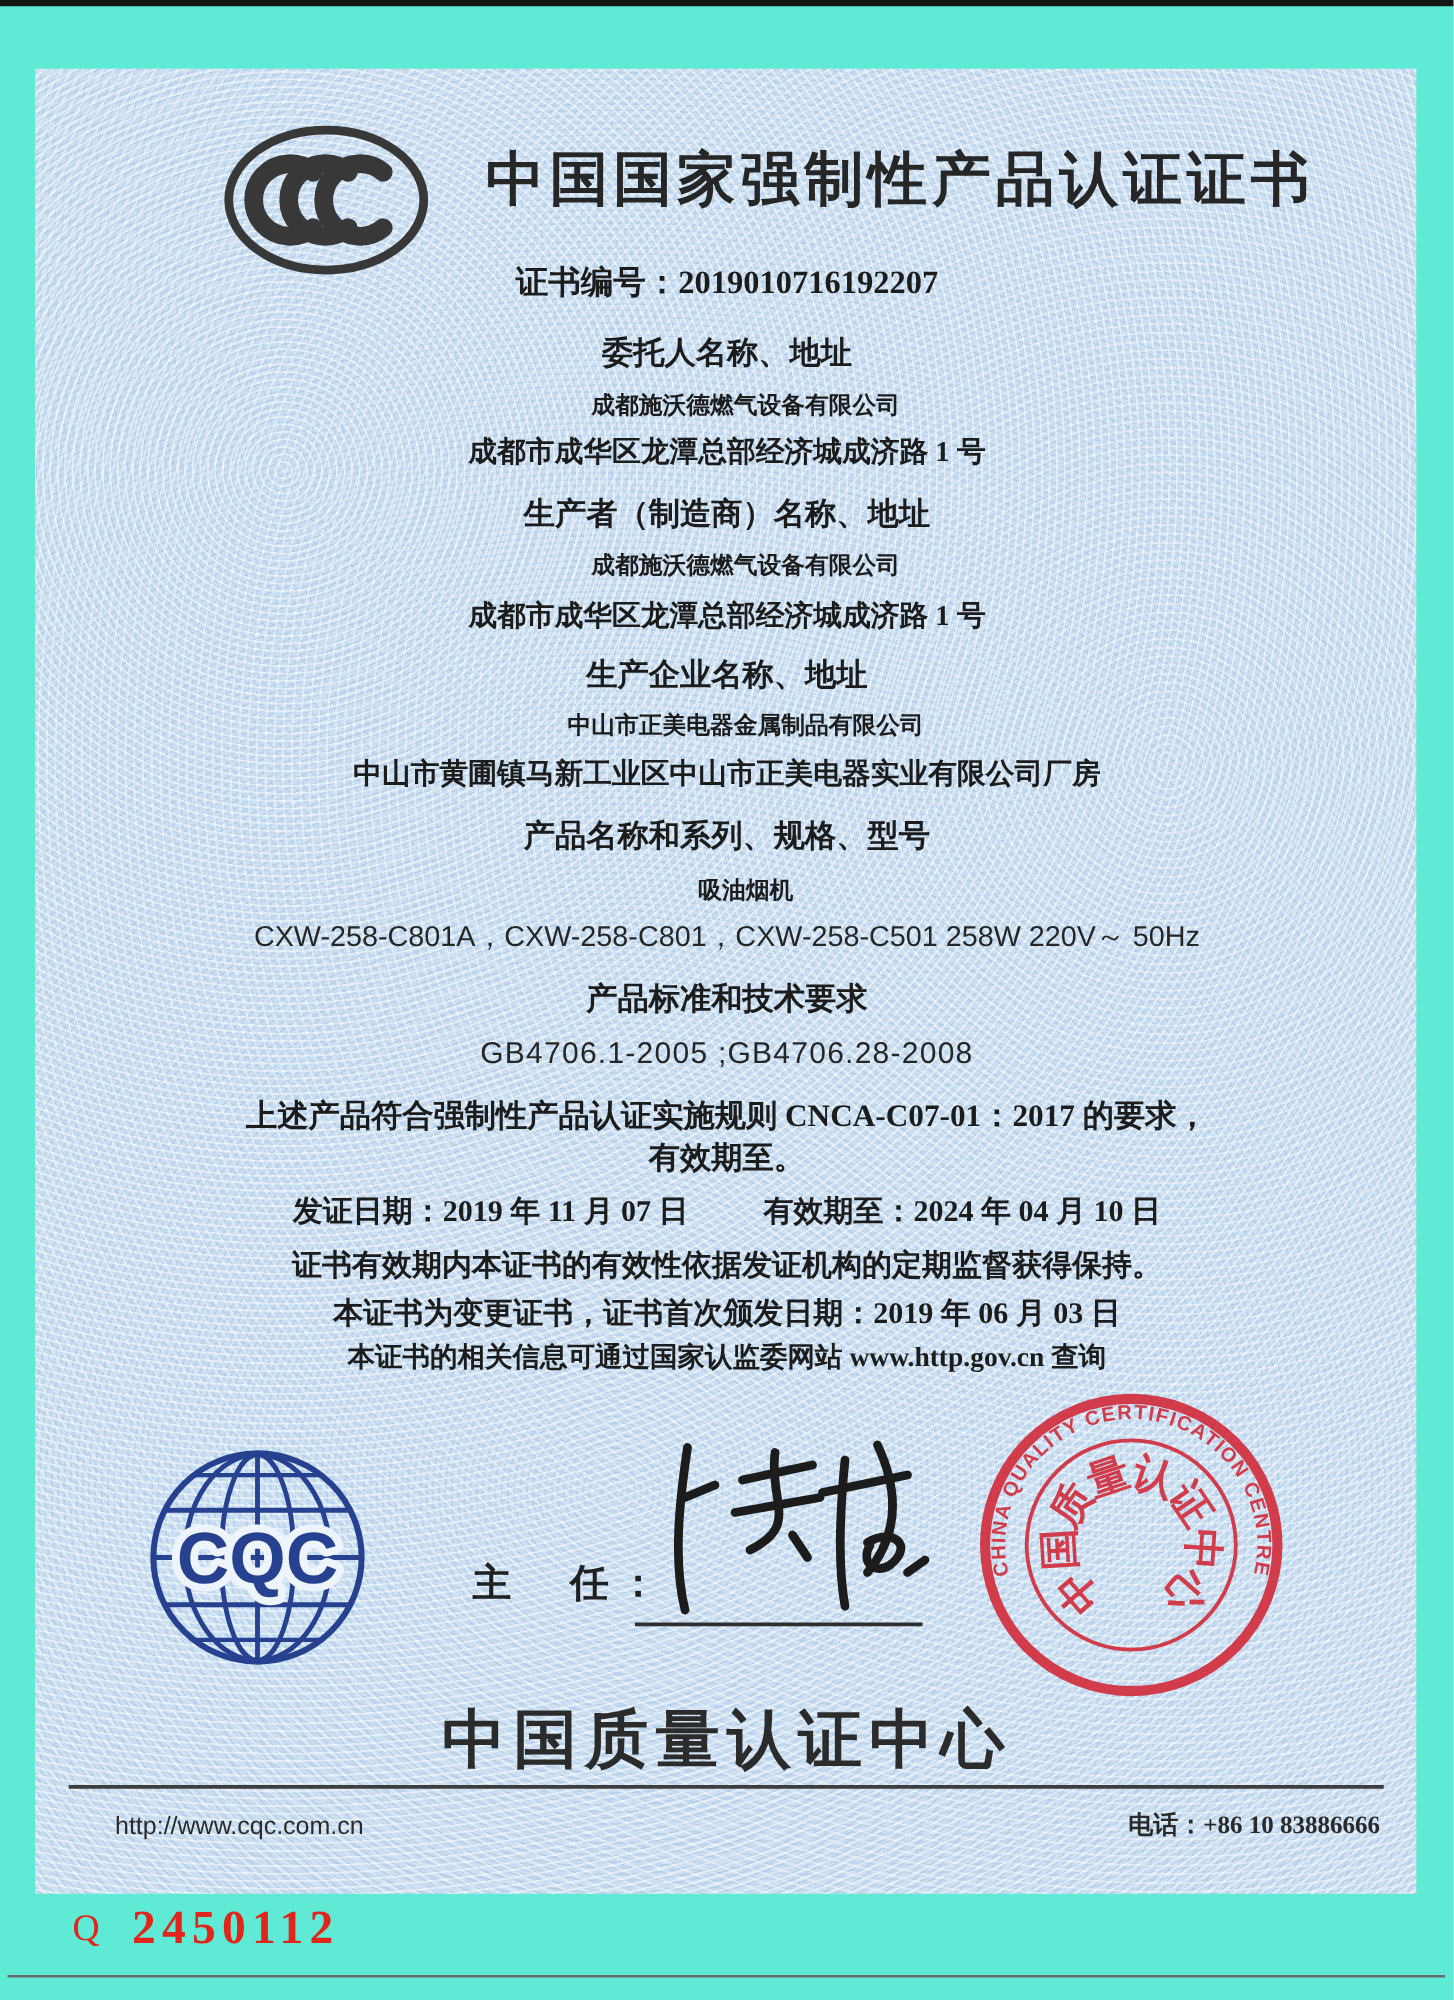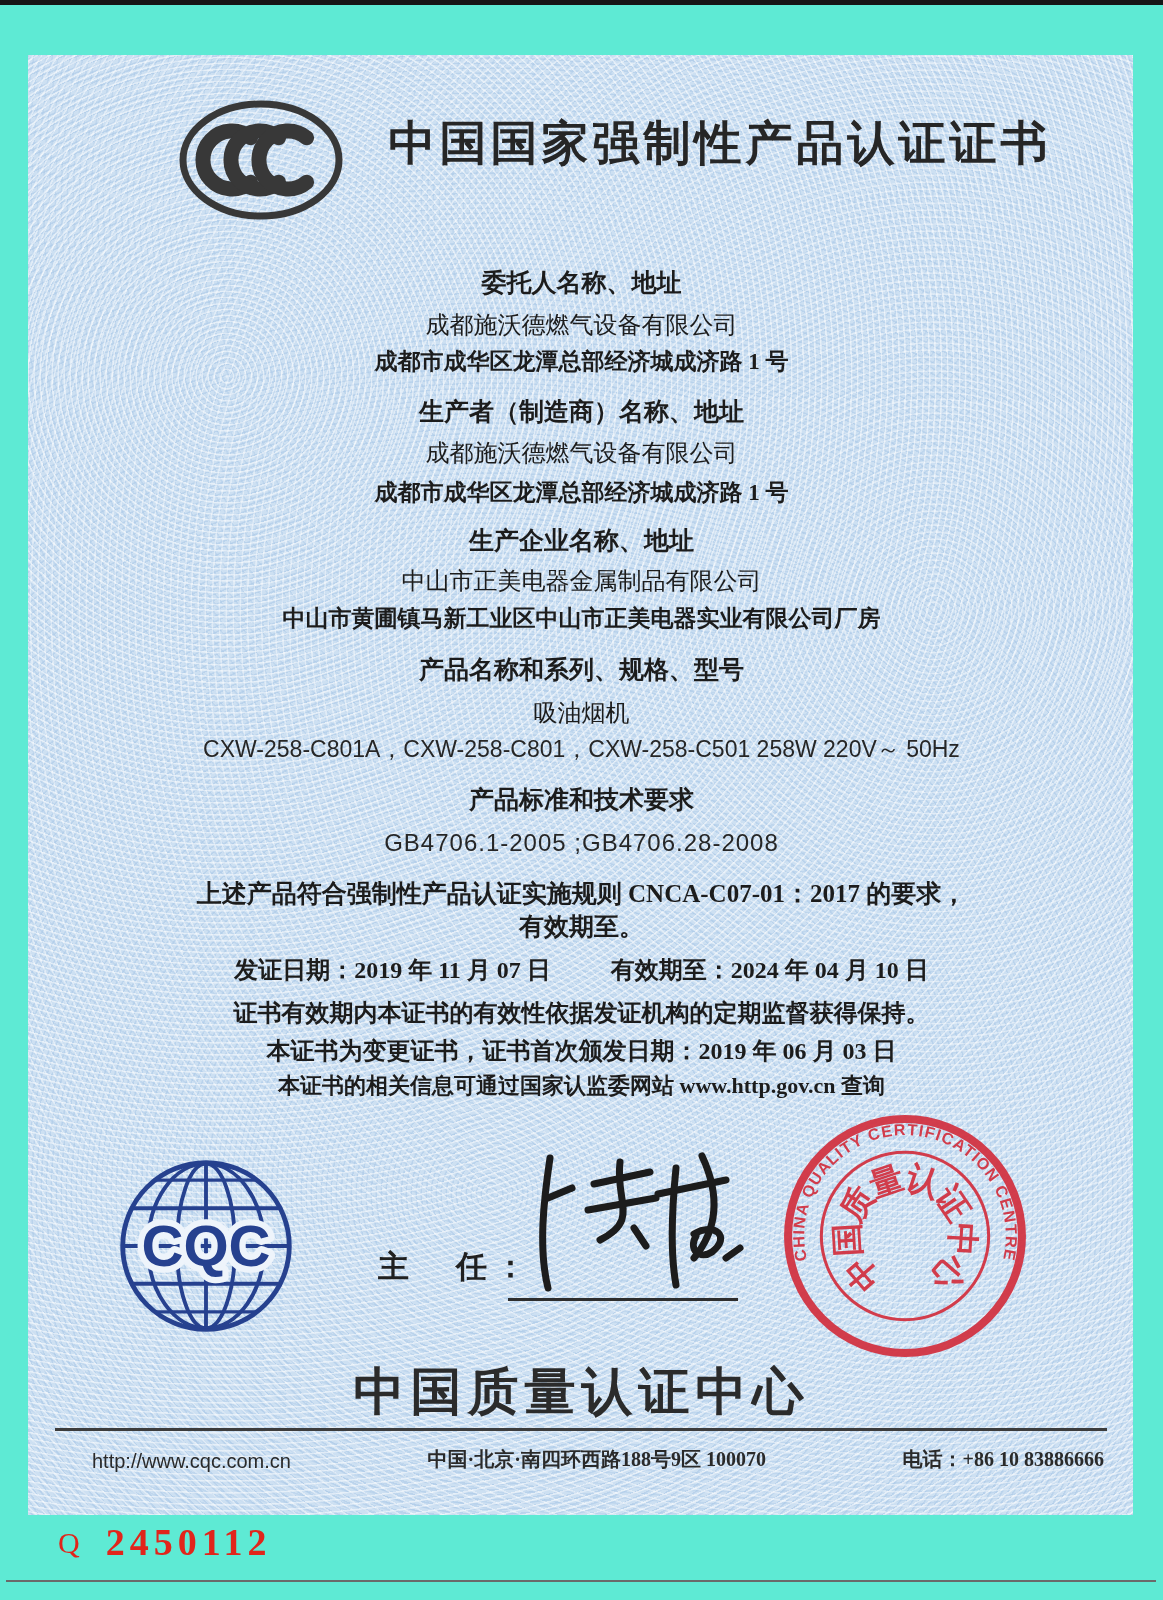--- a/index.html
+++ b/index.html
@@ -21,21 +21,21 @@
       repeating-radial-gradient(circle at 82% 38%, rgba(255,255,255,0.40) 0 1px, rgba(255,255,255,0) 2px 7px),
       repeating-radial-gradient(circle at 42% 78%, rgba(170,200,231,0.55) 0 1px, rgba(255,255,255,0) 2px 5px),
       repeating-radial-gradient(circle at 65% 10%, rgba(170,200,231,0.40) 0 1px, rgba(255,255,255,0) 2px 6px);
   }
   .row{
     position:absolute;left:30px;width:1103px;
     text-align:center;line-height:40px;height:40px;
     color:#1c1c1c;
   }
   .hdr{font-size:25px;font-weight:700;}
-  .val{font-size:24px;font-weight:400;}
+  .val{font-size:19px;font-weight:700;padding-left:15px;}
   .addr{font-size:23px;font-weight:600;}
   .models{font-family:"Liberation Sans","DejaVu Sans",sans-serif;font-size:23px;font-weight:500;color:#262626;}
   .gbline{font-family:"Liberation Sans","DejaVu Sans",sans-serif;font-size:24px;font-weight:500;letter-spacing:1px;color:#262626;}
   .stmt{font-size:25px;font-weight:700;}
   .note{font-size:24px;font-weight:700;}
   .note-small{font-size:22px;font-weight:700;}
   .cert-no{font-size:26px;font-weight:700;}
   .main-title{
     position:absolute;left:330px;top:112px;width:780px;
     text-align:center;
@@ -83,20 +83,21 @@
 
   <svg class="ccc-logo" width="170" height="124" viewBox="0 0 170 124">
     <ellipse cx="85" cy="62" rx="78" ry="56" fill="none" stroke="#383838" stroke-width="7"></ellipse>
     <path d="M 74.6 39.8 A 29 29 0 1 0 74.6 84.2" fill="none" stroke="#383838" stroke-width="15" stroke-linecap="round"></path>
     <path d="M 102.6 39.8 A 29 29 0 1 0 102.6 84.2" fill="none" stroke="#383838" stroke-width="15" stroke-linecap="round"></path>
     <path d="M 130.6 39.8 A 29 29 0 1 0 130.6 84.2" fill="none" stroke="#383838" stroke-width="15" stroke-linecap="round"></path>
   </svg>
 
   <div class="main-title">中国国家强制性产品认证证书</div>
 
+  <div class="row cert-no" style="top:206px">证书编号：2019010716192207</div>
 
   <div class="row hdr" style="top:263px">委托人名称、地址</div>
   <div class="row val" style="top:305px">成都施沃德燃气设备有限公司</div>
   <div class="row addr" style="top:342px">成都市成华区龙潭总部经济城成济路 1 号</div>
 
   <div class="row hdr" style="top:392px">生产者（制造商）名称、地址</div>
   <div class="row val" style="top:433px">成都施沃德燃气设备有限公司</div>
   <div class="row addr" style="top:473px">成都市成华区龙潭总部经济城成济路 1 号</div>
 
   <div class="row hdr" style="top:521px">生产企业名称、地址</div>
@@ -177,21 +178,20 @@
       <text transform="rotate(56) translate(0,-46)">证</text>
       <text transform="rotate(93.5) translate(0,-46)">中</text>
       <text transform="rotate(131) translate(0,-46)">心</text>
     </g>
   </svg>
 
   <div class="org-title">中国质量认证中心</div>
   <div class="footer-rule"></div>
   <div class="footer-row">
     <span class="footer-url">http://www.cqc.com.cn</span>
-    <span class="footer-addr">中国·北京·南四环西路188号9区  100070</span>
     <span class="footer-phone">电话：+86 10 83886666</span>
   </div>
 
   <div class="q-line">
     <span class="q-prefix">Q</span><span class="q-number">2450112</span>
   </div>
 
   <div class="bottom-line"></div>
 </div>
 

